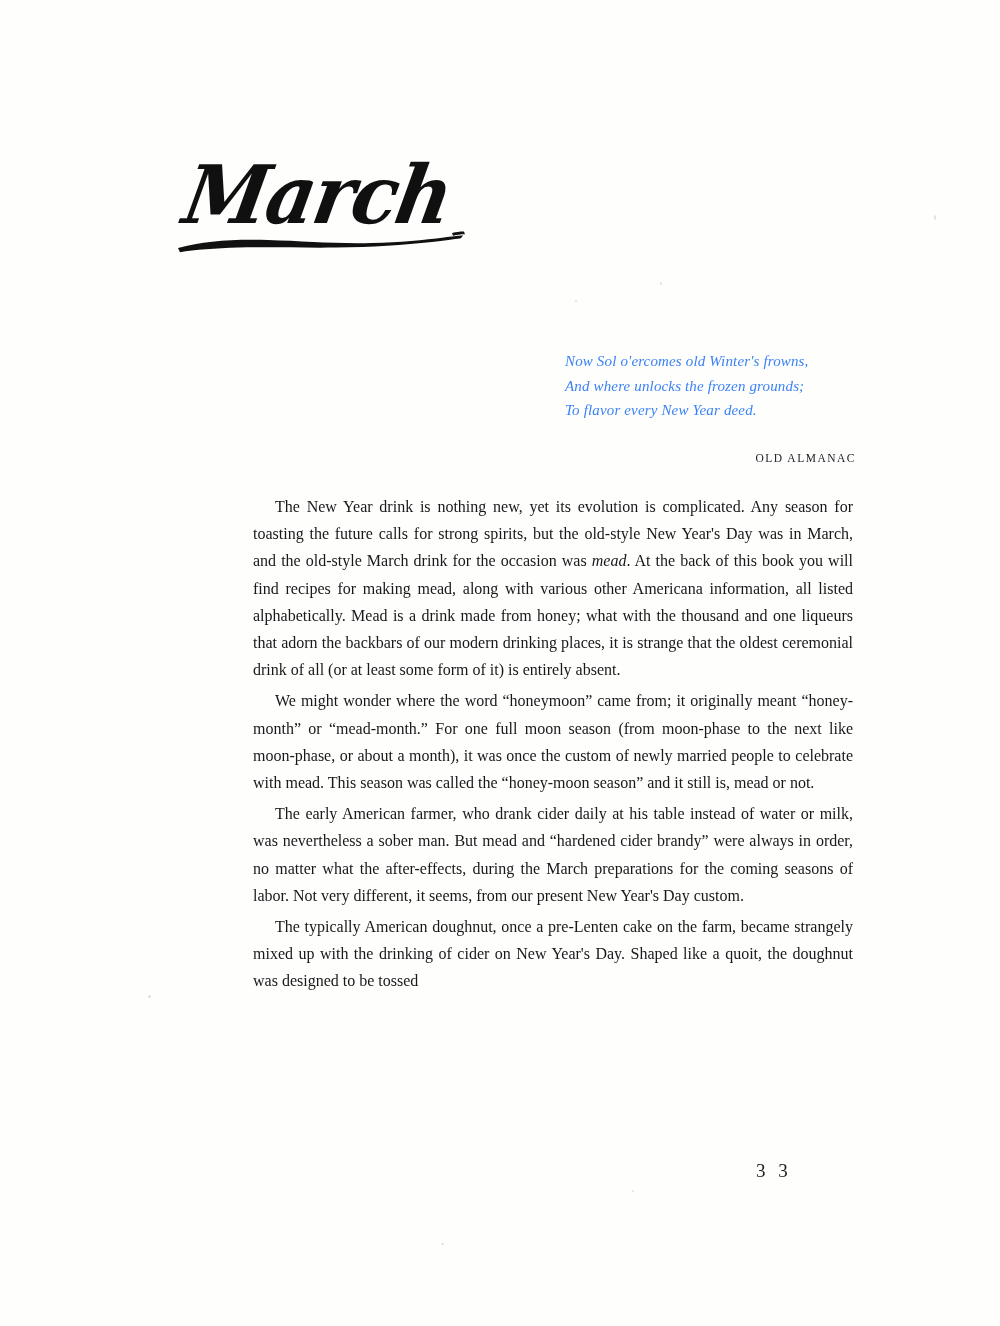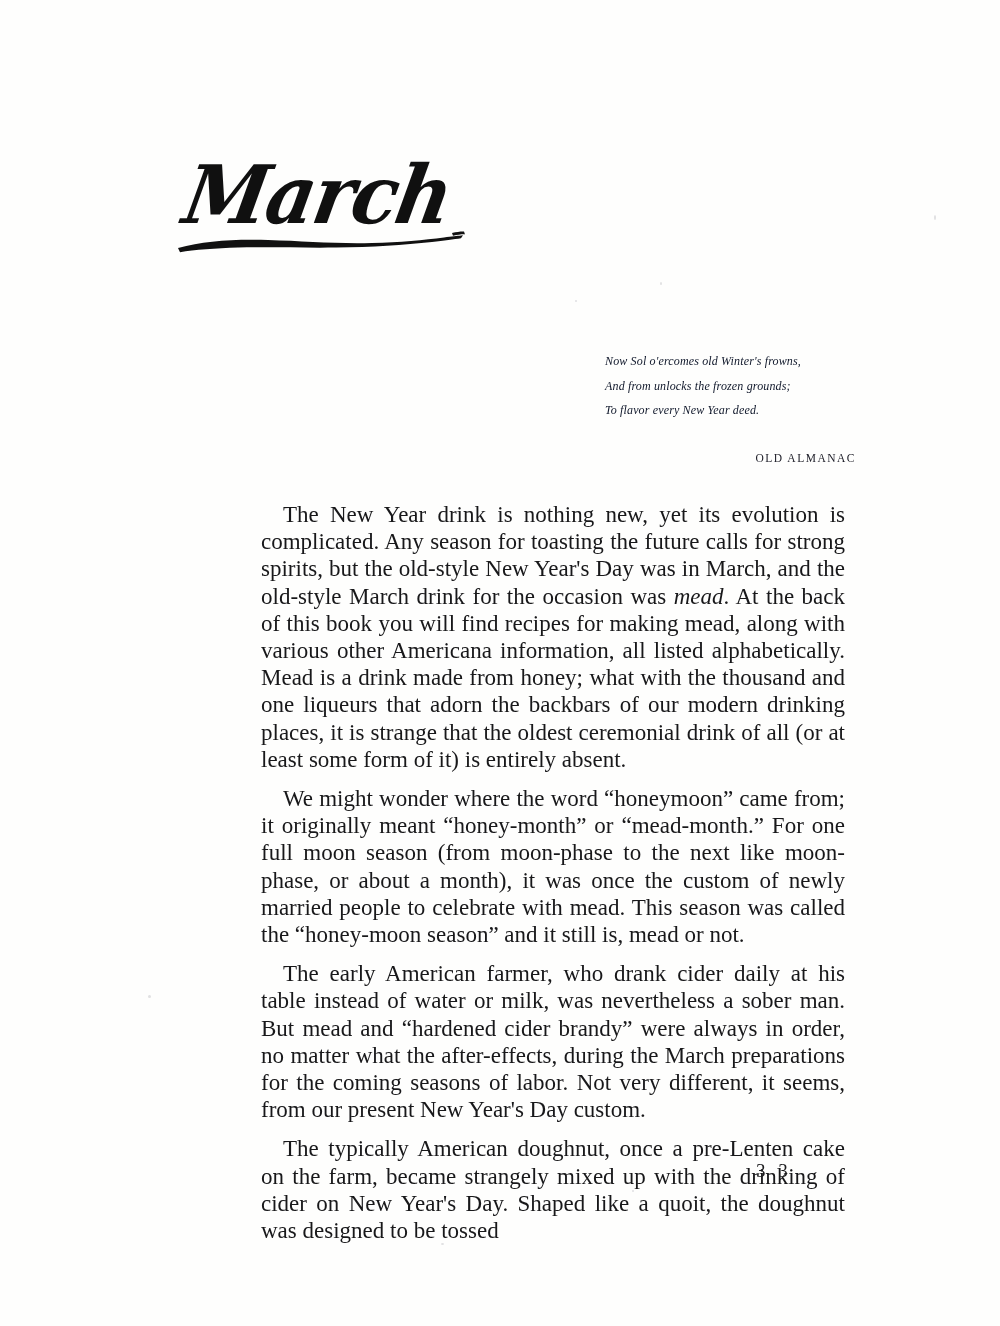--- a/index.html
+++ b/index.html
@@ -53,25 +53,24 @@
     pointer-events: none;
   }
 
   
   .epigraph {
     position: absolute;
     left: 565px;
     top: 349px;
     width: 300px;
     font-style: italic;
-    font-size: 12px;
+    font-size: 15px;
     line-height: 24.5px;
-    color: #0f172a;
+    color: #3b82f6;
     letter-spacing: 0.15px;
-    margin-left: 40px;
   }
 
   .epigraph-line {
     display: block;
     white-space: nowrap;
   }
 
   .epigraph-source {
     position: absolute;
     left: 565px;
@@ -87,22 +86,22 @@
 
   
   .body-text {
     position: absolute;
     left: 249px;
     top: 489px;
     width: 608px;
   }
 
   .body-text p {
-    margin: 12px;
-    font-size: 23px;
+    margin: 4px;
+    font-size: 16px;
     line-height: 27.2px;
     text-align: justify;
     text-indent: 22px;
     color: #18181a;
     -webkit-hyphens: none;
     hyphens: none;
   }
 
   .body-text p.first {
     text-indent: 22px;
@@ -140,21 +139,21 @@
   <div class="title-block">
     <div class="title-script">March</div>
     <svg class="title-swash" viewBox="0 0 290 34" preserveAspectRatio="none">
       <path d="M2,22 C28,15 56,13 92,14 C128,15 160,18 196,17 C224,16.4 248,14 268,11.5 C276,10.5 281,10 285,9.6 L287,9.2 L285,12.2 C278,13.2 268,14.6 256,16 C228,19 196,21.2 160,21.6 C124,22 92,20.8 62,21.6 C40,22.2 18,24 4,26.2 Z" fill="#111111"></path>
       <path d="M276,7 C281,6 285,5.4 288,5.6 L289,8.4 C286,8.2 282,8.8 277,9.8 Z" fill="#111111"></path>
     </svg>
   </div>
 
   <div class="epigraph">
     <span class="epigraph-line">Now Sol o'ercomes old Winter's frowns,</span>
-    <span class="epigraph-line">And from unlocks the frozen grounds;</span>
+    <span class="epigraph-line">And where unlocks the frozen grounds;</span>
     <span class="epigraph-line">To flavor every New Year deed.</span>
   </div>
   <div class="epigraph-source">OLD ALMANAC</div>
 
   <div class="body-text">
     <p class="first">The New Year drink is nothing new, yet its evolution is complicated. Any season for toasting the future calls for strong spirits, but the old-style New Year's Day was in March, and the old-style March drink for the occasion was <em>mead</em>. At the back of this book you will find recipes for making mead, along with various other Americana information, all listed alphabetically. Mead is a drink made from honey; what with the thousand and one liqueurs that adorn the backbars of our modern drinking places, it is strange that the oldest ceremonial drink of all (or at least some form of it) is entirely absent.</p>
     <p>We might wonder where the word “honeymoon” came from; it originally meant “honey-month” or “mead-month.” For one full moon season (from moon-phase to the next like moon-phase, or about a month), it was once the custom of newly married people to celebrate with mead. This season was called the “honey-moon season” and it still is, mead or not.</p>
     <p>The early American farmer, who drank cider daily at his table instead of water or milk, was nevertheless a sober man. But mead and “hardened cider brandy” were always in order, no matter what the after-effects, during the March preparations for the coming seasons of labor. Not very different, it seems, from our present New Year's Day custom.</p>
     <p>The typically American doughnut, once a pre-Lenten cake on the farm, became strangely mixed up with the drinking of cider on New Year's Day. Shaped like a quoit, the doughnut was designed to be tossed</p>
   </div>

